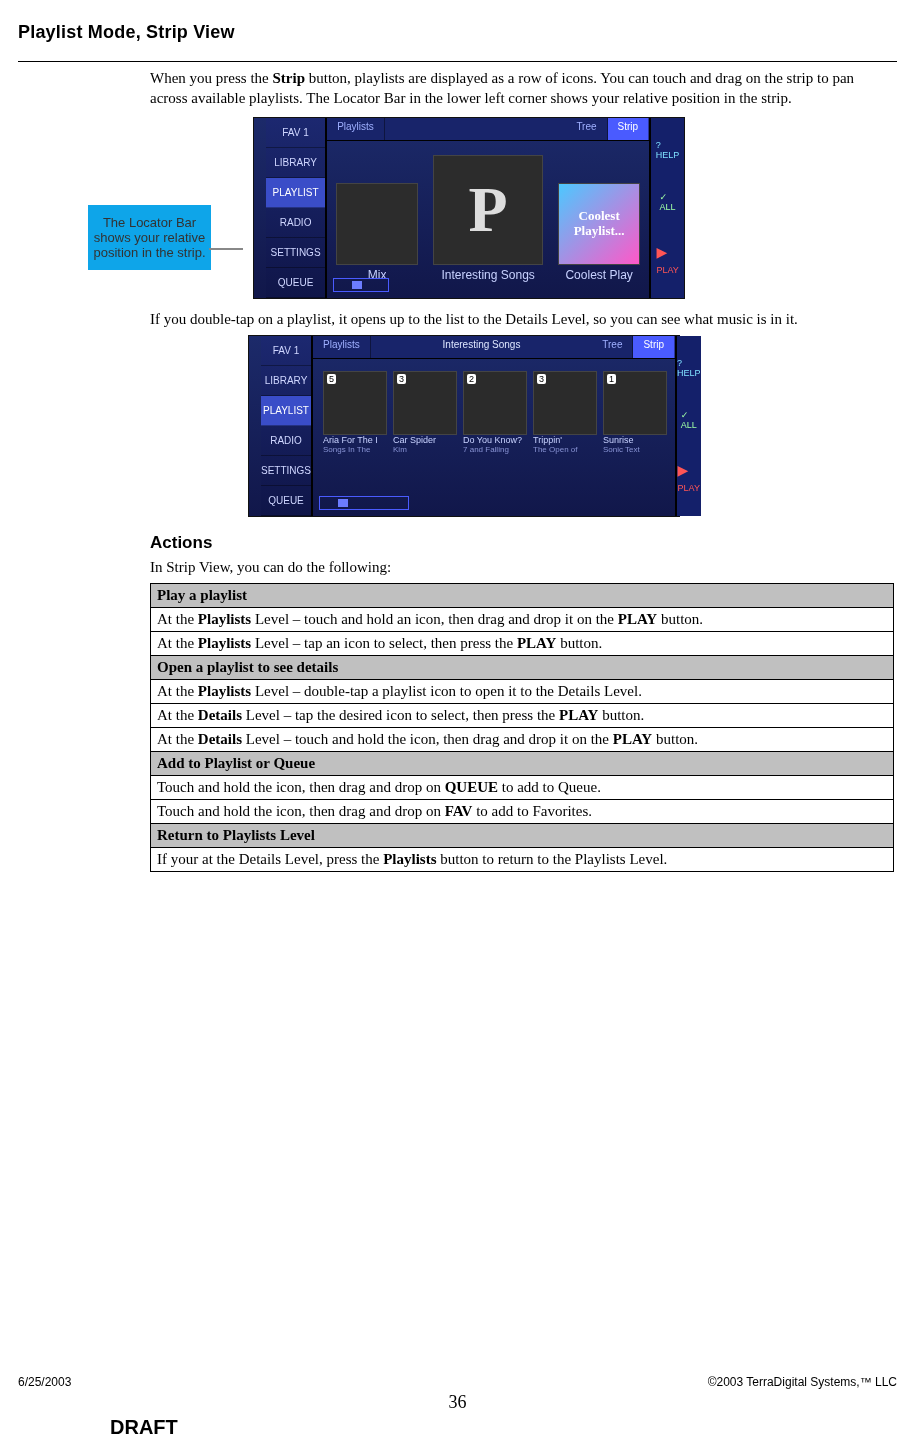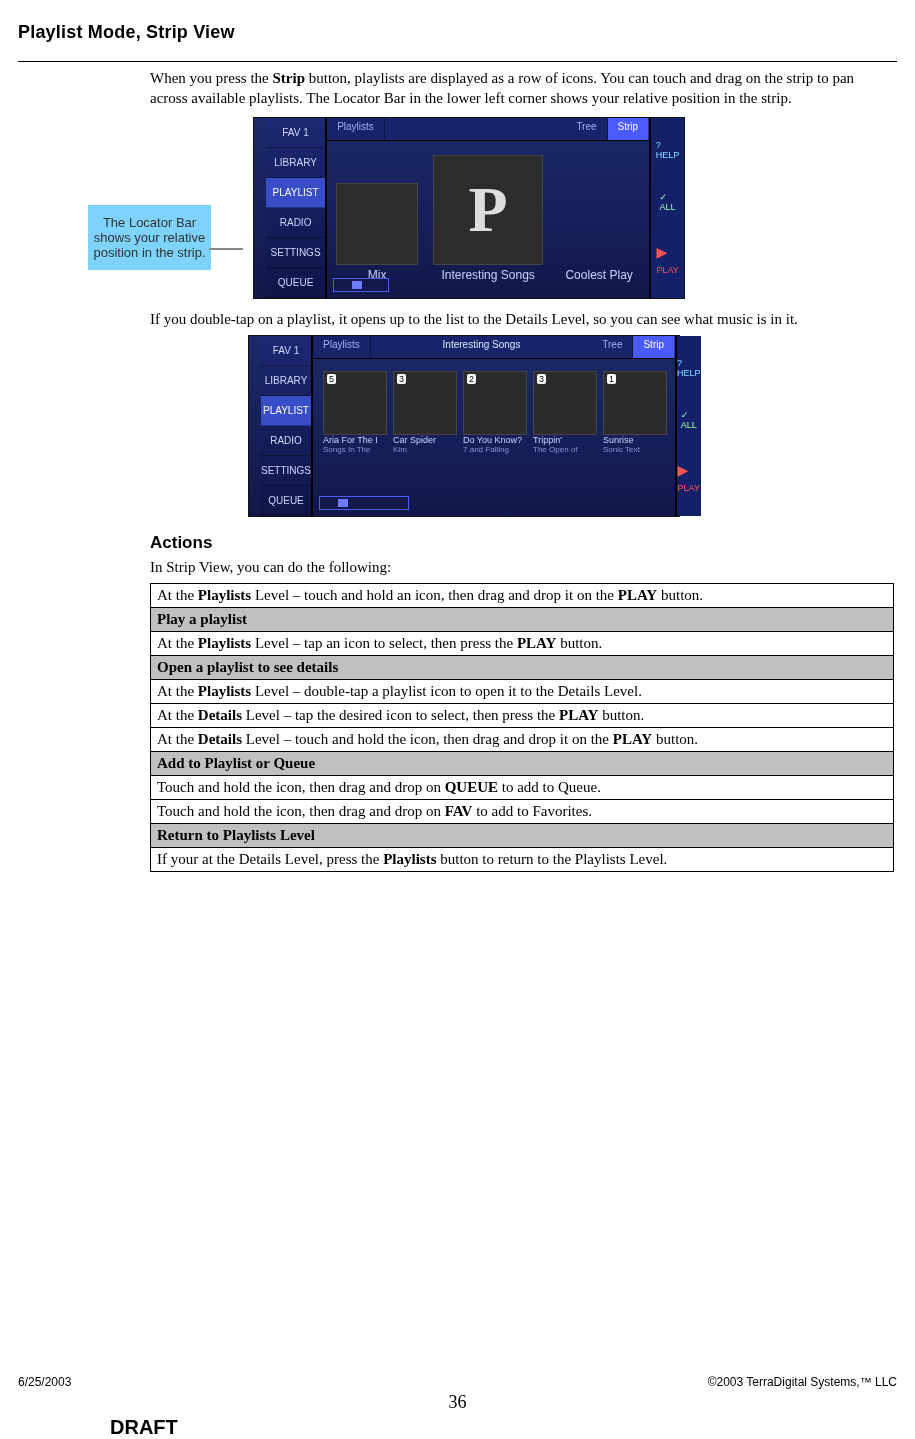--- a/index.html
+++ b/index.html
@@ -57,21 +57,21 @@
 
   
   .shot-row {
     display: flex;
     align-items: center;
     gap: 10px;
     margin: 8px 0 10px 0;
   }
   .callout-box {
     width: 115px;
-    background: #7dd3fc;
+    background: #0ea5e9;
     font-family: Arial, Helvetica, sans-serif;
     font-size: 13px;
     text-align: center;
     padding: 10px 4px;
     color: #333;
     margin-left: 70px;
     margin-top: 60px;
     flex: 0 0 auto;
   }
   .callout-line {
@@ -269,20 +269,21 @@
       <div class="sh-strip" id="strip1">
         <div class="pl-tile">
             <div class="pl-cover"></div>
             <div class="pl-label">Mix</div>
           </div>
           <div class="pl-tile big">
             <div class="pl-cover">P</div>
             <div class="pl-label">Interesting Songs</div>
           </div>
           <div class="pl-tile">
+            <div class="pl-cover coolest">Coolest Playlist...</div>
             <div class="pl-label">Coolest Play</div>
           </div>
           <div class="locator-bar"></div>
       </div>
     </div>
     <div class="sh-rightbar">
       <div class="rb-help">?<br><span>HELP</span></div>
       <div class="rb-all">✓<br><span>ALL</span></div>
       <div class="rb-play">▶<br><span style="font-size:9px">PLAY</span></div>
     </div>
@@ -356,24 +357,24 @@
 </div>
 
 <h2 class="section-hd">Actions</h2>
 <div class="indent-block">
   <p class="para">In Strip View, you can do the following:</p>
 </div>
 
 <table class="actions">
     <tbody id="actions-body">
       <tr>
+        <td class="grp-hd">Play a playlist</td>
+      </tr>
+      <tr>
         <td>At the <b>Playlists</b> Level – touch and hold an icon, then drag and drop it on the <b>PLAY</b> button.</td>
-      </tr>
-      <tr>
-        <td class="grp-hd">Play a playlist</td>
       </tr>
       <tr>
         <td>At the <b>Playlists</b> Level – tap an icon to select, then press the <b>PLAY</b> button.</td>
       </tr>
       <tr>
         <td class="grp-hd">Open a playlist to see details</td>
       </tr>
       <tr>
         <td>At the <b>Playlists</b> Level – double-tap a playlist icon to open it to the Details Level.</td>
       </tr>

